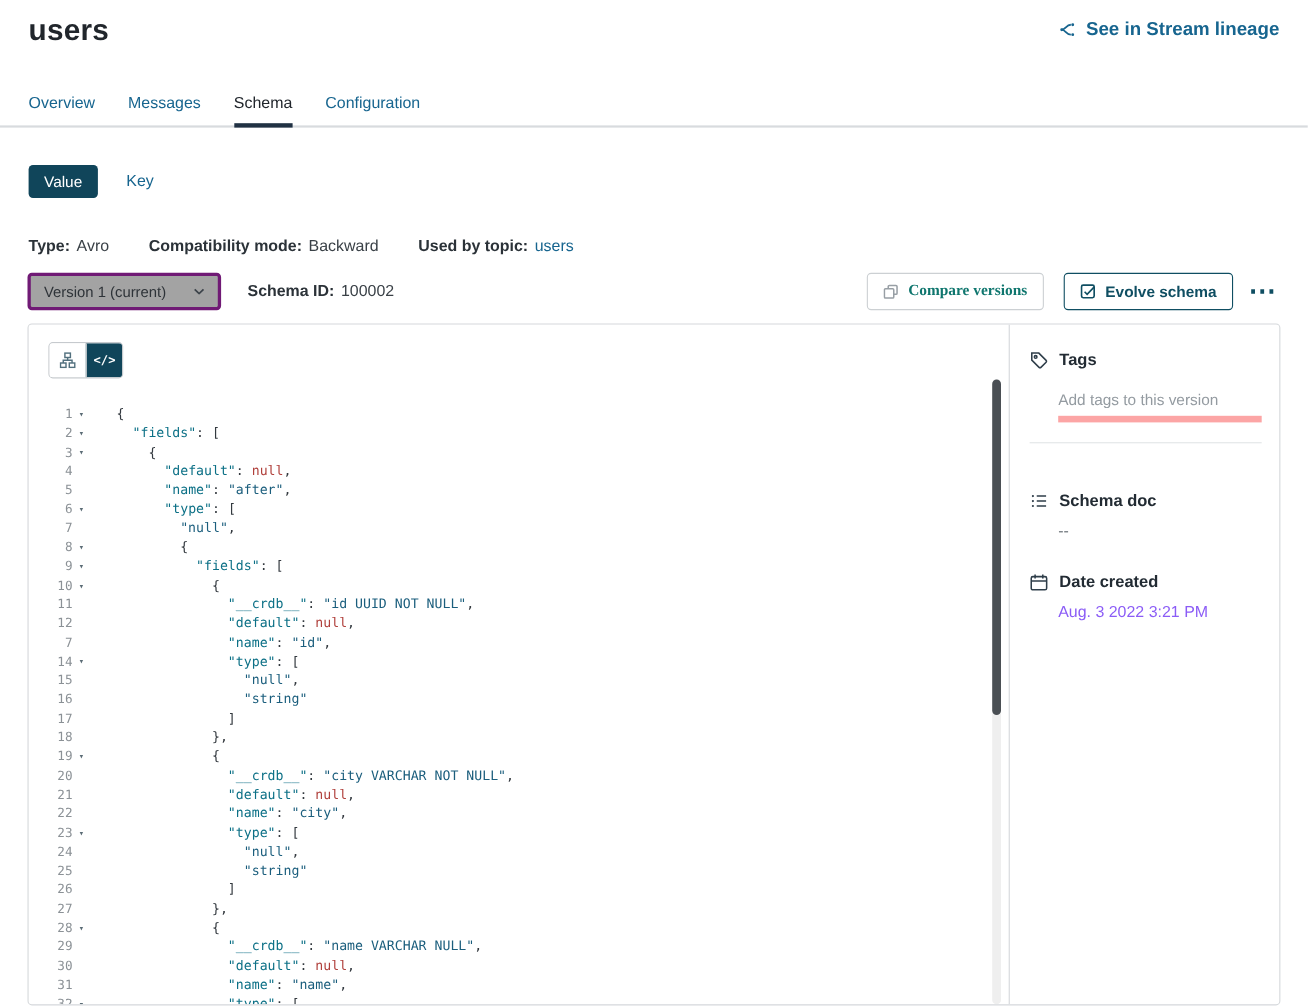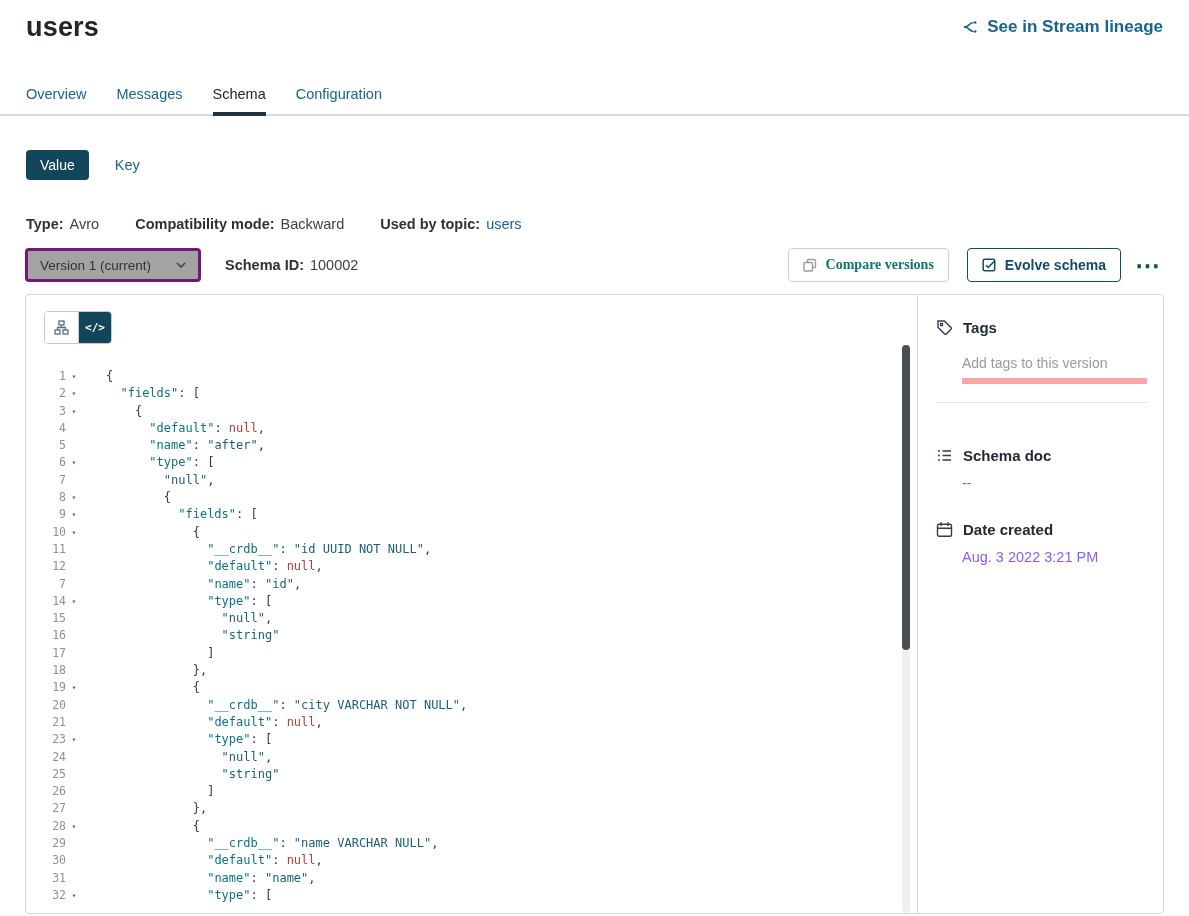--- a/index.html
+++ b/index.html
@@ -268,20 +268,25 @@
               <span class="ln">20</span>
               <span class="fold"></span>
               <span class="code"><span class="tk-p">              </span><span class="tk-k">"__crdb__"</span><span class="tk-p">: </span><span class="tk-s">"city VARCHAR NOT NULL"</span><span class="tk-p">,</span></span>
             </div>
             <div class="code-line">
               <span class="ln">21</span>
               <span class="fold"></span>
               <span class="code"><span class="tk-p">              </span><span class="tk-k">"default"</span><span class="tk-p">: </span><span class="tk-u">null</span><span class="tk-p">,</span></span>
             </div>
             <div class="code-line">
+              <span class="ln">22</span>
+              <span class="fold"></span>
+              <span class="code"><span class="tk-p">              </span><span class="tk-k">"name"</span><span class="tk-p">: </span><span class="tk-s">"city"</span><span class="tk-p">,</span></span>
+            </div>
+            <div class="code-line">
               <span class="ln">23</span>
               <span class="fold">▾</span>
               <span class="code"><span class="tk-p">              </span><span class="tk-k">"type"</span><span class="tk-p">: [</span></span>
             </div>
             <div class="code-line">
               <span class="ln">24</span>
               <span class="fold"></span>
               <span class="code"><span class="tk-p">                </span><span class="tk-s">"null"</span><span class="tk-p">,</span></span>
             </div>
             <div class="code-line">

